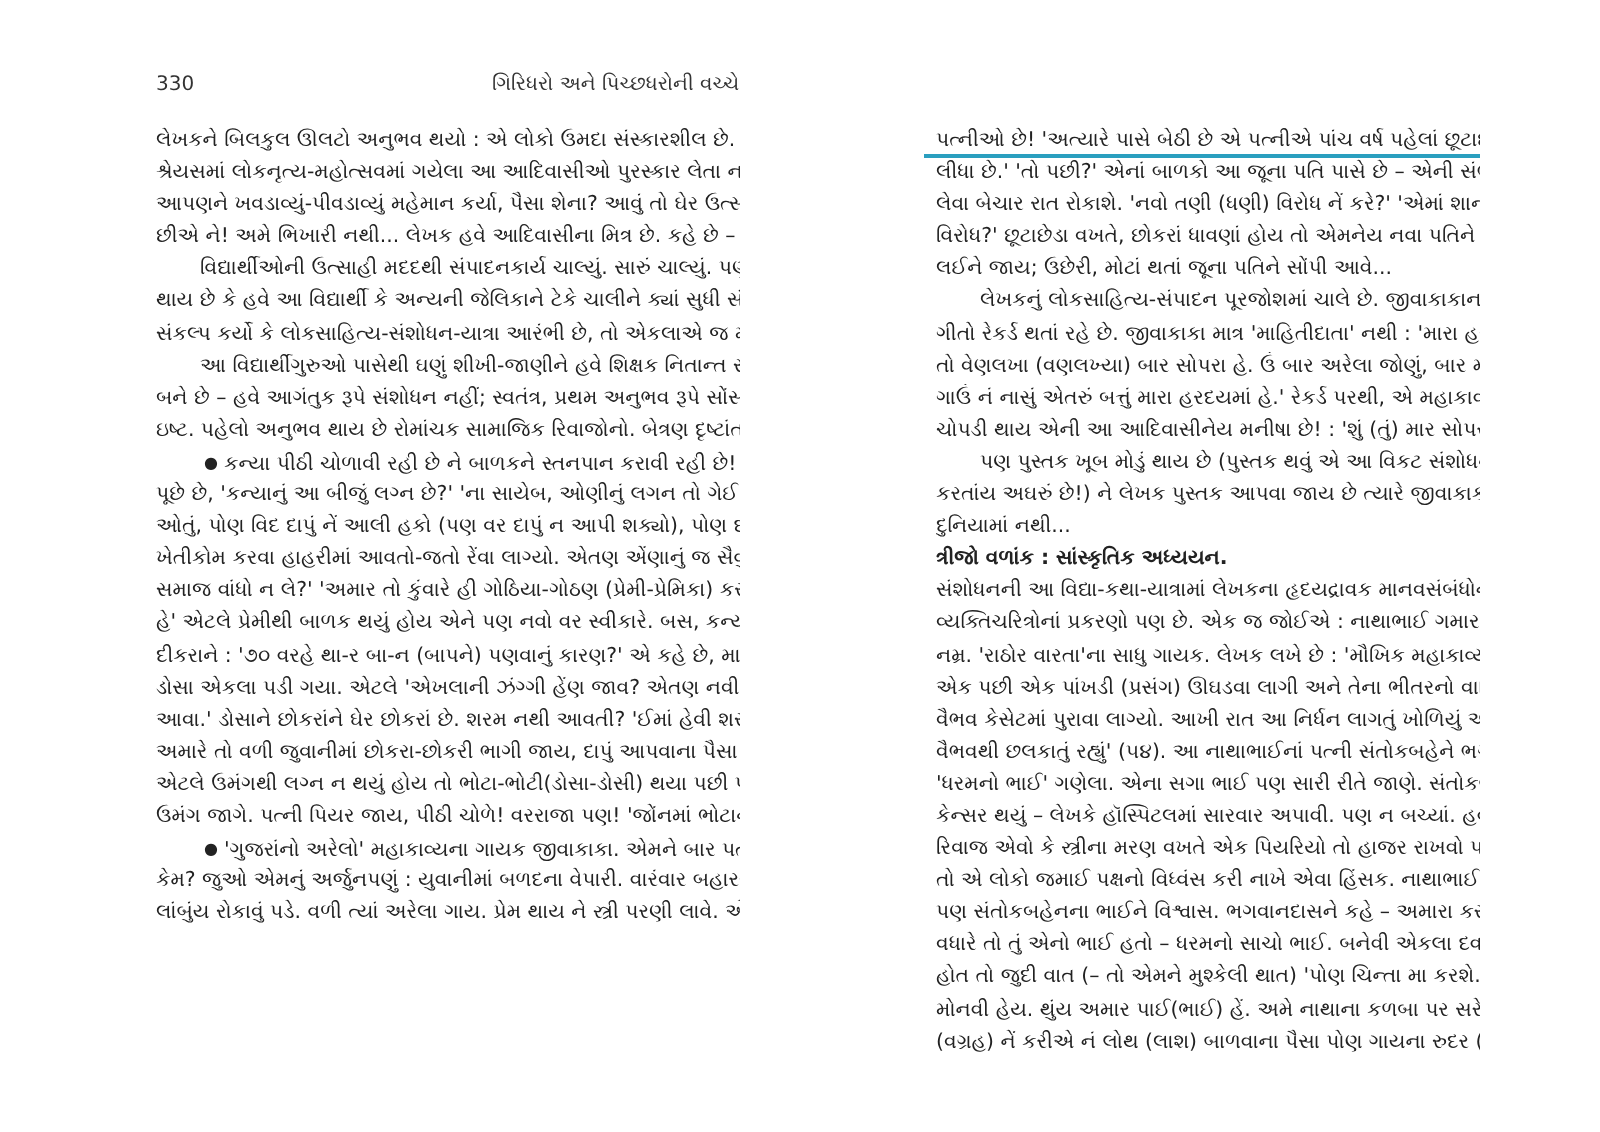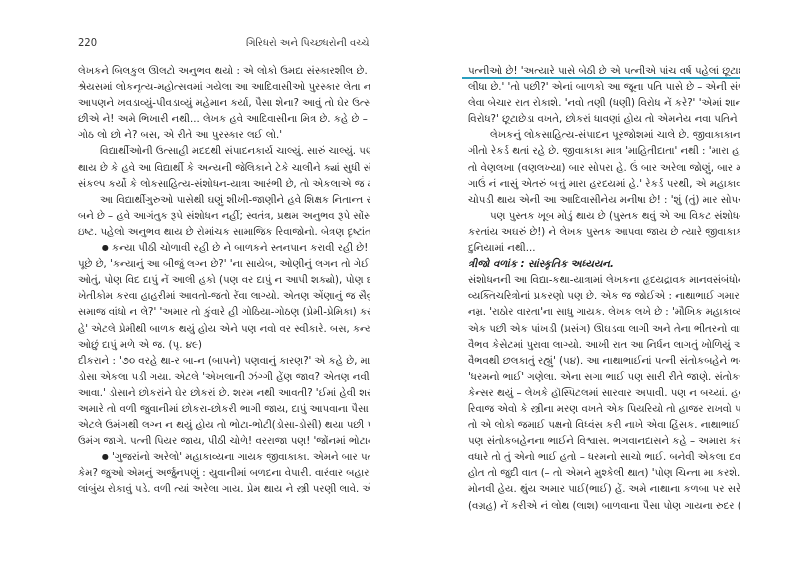--- a/index.html
+++ b/index.html
@@ -19,70 +19,69 @@
   .book-title { left: 246px; }
   .column {
     position: absolute; font-size: 10.2px; line-height: 16.1px; color: #222;
   }
   .col-left { left: 78px; top: 63px; width: 292px; }
   .col-right { left: 68px; top: 63px; width: 272px; }
   .line { white-space: nowrap; overflow: hidden; display: block; height: 16.1px; }
   .indent { padding-left: 22px; }
   .bullet-line { padding-left: 24px; }
   .bullet { display: inline-block; width: 10px; font-size: 8px; vertical-align: 1px; }
-  .section-head { font-weight: bold; font-style: italic; }
+  .section-head { font-weight: bold; }
   .highlight-underline {
     position: absolute; left: 62px; top: 77px; width: 278px; height: 2px;
     background: #2a9fbf;
   }
 </style>
 </head>
 <body>
 
 <div class="page page-left">
-  <span class="running-head page-num">220</span>
+  <span class="running-head page-num">330</span>
   <span class="running-head book-title">ગિરિધરો અને પિચ્છધરોની વચ્ચે</span>
   <div class="column col-left" id="left-col">
       <span class="line"><span>લેખકને બિલકુલ ઊલટો અનુભવ થયો : એ લોકો ઉમદા સંસ્કારશીલ છે. અમદાવાદના</span></span>
       <span class="line"><span>શ્રેયસમાં લોકનૃત્ય-મહોત્સવમાં ગયેલા આ આદિવાસીઓ પુરસ્કાર લેતા નથી. કહે છે –</span></span>
       <span class="line"><span>આપણને ખવડાવ્યું-પીવડાવ્યું મહેમાન કર્યા, પૈસા શેના? આવું તો ઘેર ઉત્સવે નાચીએ જ</span></span>
       <span class="line"><span>છીએ ને! અમે ભિખારી નથી... લેખક હવે આદિવાસીના મિત્ર છે. કહે છે – 'હોળીની</span></span>
-      <span class="line"><span>ગોઠ લો છો ને? બસ, એ રીતે આ પુરસ્કાર લઈ લો.'</span></span>
       <span class="line indent"><span>વિદ્યાર્થીઓની ઉત્સાહી મદદથી સંપાદનકાર્ય ચાલ્યું. સારું ચાલ્યું. પણ એમને</span></span>
       <span class="line"><span>થાય છે કે હવે આ વિદ્યાર્થી કે અન્યની જેલિકાને ટેકે ચાલીને ક્યાં સુધી સંશોધન કરવું?</span></span>
       <span class="line"><span>સંકલ્પ કર્યો કે લોકસાહિત્ય-સંશોધન-યાત્રા આરંભી છે, તો એકલાએ જ માર્ગ કાપવો.</span></span>
       <span class="line indent"><span>આ વિદ્યાર્થીગુરુઓ પાસેથી ઘણું શીખી-જાણીને હવે શિક્ષક નિતાન્ત સંશોધક</span></span>
       <span class="line"><span>બને છે – હવે આગંતુક રૂપે સંશોધન નહીં; સ્વતંત્ર, પ્રથમ અનુભવ રૂપે સોંસરી ગતિ જ</span></span>
       <span class="line"><span>ઇષ્ટ. પહેલો અનુભવ થાય છે રોમાંચક સામાજિક રિવાજોનો. બેત્રણ દૃષ્ટાંત જોઈએ :</span></span>
       <span class="line bullet-line"><span class="bullet">●</span><span>કન્યા પીઠી ચોળાવી રહી છે ને બાળકને સ્તનપાન કરાવી રહી છે! શિક્ષક</span></span>
       <span class="line"><span>પૂછે છે, 'કન્યાનું આ બીજું લગ્ન છે?' 'ના સાયેબ, ઓણીનું લગન તો ગેઈ સાલ થાવાનું</span></span>
       <span class="line"><span>ઓતું, પોણ વિદ દાપું નેં આલી હકો (પણ વર દાપું ન આપી શક્યો), પોણ દાપા પેટે</span></span>
       <span class="line"><span>ખેતીકોમ કરવા હાહરીમાં આવતો-જતો રેંવા લાગ્યો. એતણ એંણાનું જ સૈવું હે.' 'પણ</span></span>
       <span class="line"><span>સમાજ વાંધો ન લે?' 'અમાર તો કુંવારે હી ગોઠિયા-ગોઠણ (પ્રેમી-પ્રેમિકા) કરવાનો રિવાજ</span></span>
       <span class="line"><span>હે' એટલે પ્રેમીથી બાળક થયું હોય એને પણ નવો વર સ્વીકારે. બસ, કન્યાના બાપને થોડું</span></span>
-      <span class="line"><span>ઓછું દાપું મળે એ જ. (પૃ. ૪૯)</span></span>
       <span class="line"><span>દીકરાને : '૭૦ વરહે થા-ર બા-ન (બાપને) પણવાનું કારણ?' એ કહે છે, મા મરી ગઈ,</span></span>
       <span class="line"><span>ડોસા એકલા પડી ગયા. એટલે 'એખલાની ઝંગ્ગી હેંણ જાવ? એતણ નવી આઈ લેઈ</span></span>
       <span class="line"><span>આવા.' ડોસાને છોકરાંને ઘેર છોકરાં છે. શરમ નથી આવતી? 'ઈમાં હેવી શરમ?'</span></span>
       <span class="line"><span>અમારે તો વળી જુવાનીમાં છોકરા-છોકરી ભાગી જાય, દાપું આપવાના પૈસા ન હોય</span></span>
       <span class="line"><span>એટલે ઉમંગથી લગ્ન ન થયું હોય તો ભોટા-ભોટી(ડોસા-ડોસી) થયા પછી પરણવાનો</span></span>
       <span class="line"><span>ઉમંગ જાગે. પત્ની પિયર જાય, પીઠી ચોળે! વરરાજા પણ! 'જોંનમાં ભોટાનાં સૈયાંનાંય</span></span>
       <span class="line bullet-line"><span class="bullet">●</span><span>'ગુજરાંનો અરેલો' મહાકાવ્યના ગાયક જીવાકાકા. એમને બાર પત્નીઓ.</span></span>
       <span class="line"><span>કેમ? જુઓ એમનું અર્જુનપણું : યુવાનીમાં બળદના વેપારી. વારંવાર બહારગામ જવું પડે.</span></span>
       <span class="line"><span>લાંબુંય રોકાવું પડે. વળી ત્યાં અરેલા ગાય. પ્રેમ થાય ને સ્ત્રી પરણી લાવે. એમ હવે બાર</span></span>
     </div>
 </div>
 
 <div class="page page-right">
   <div class="highlight-underline" style="background: rgb(42, 159, 191);"></div>
   <div class="column col-right" id="right-col">
       <span class="line"><span>પત્નીઓ છે! 'અત્યારે પાસે બેઠી છે એ પત્નીએ પાંચ વર્ષ પહેલાં છૂટાછેડા</span></span>
       <span class="line"><span>લીધા છે.' 'તો પછી?' એનાં બાળકો આ જૂના પતિ પાસે છે – એની સંભાળ</span></span>
       <span class="line"><span>લેવા બેચાર રાત રોકાશે. 'નવો તણી (ધણી) વિરોધ નેં કરે?' 'એમાં શાનો</span></span>
       <span class="line"><span>વિરોધ?' છૂટાછેડા વખતે, છોકરાં ધાવણાં હોય તો એમનેય નવા પતિને ત્યાં</span></span>
+      <span class="line"><span>લઈને જાય; ઉછેરી, મોટાં થતાં જૂના પતિને સોંપી આવે...</span></span>
       <span class="line indent"><span>લેખકનું લોકસાહિત્ય-સંપાદન પૂરજોશમાં ચાલે છે. જીવાકાકાના કંઠમાંથી</span></span>
       <span class="line"><span>ગીતો રેકર્ડ થતાં રહે છે. જીવાકાકા માત્ર 'માહિતીદાતા' નથી : 'મારા હરદયમાં</span></span>
       <span class="line"><span>તો વેણલખા (વણલખ્યા) બાર સોપરા હે. ઉં બાર અરેલા જોણું, બાર મઈના</span></span>
       <span class="line"><span>ગાઉં નં નાસું એતરું બત્તું મારા હરદયમાં હે.' રેકર્ડ પરથી, એ મહાકાવ્યની</span></span>
       <span class="line"><span>ચોપડી થાય એની આ આદિવાસીનેય મનીષા છે! : 'શું (તું) માર સોપરી</span></span>
       <span class="line indent"><span>પણ પુસ્તક ખૂબ મોડું થાય છે (પુસ્તક થવું એ આ વિકટ સંશોધન</span></span>
       <span class="line"><span>કરતાંય અઘરું છે!) ને લેખક પુસ્તક આપવા જાય છે ત્યારે જીવાકાકા આ</span></span>
       <span class="line"><span>દુનિયામાં નથી...</span></span>
       <span class="line section-head"><span>ત્રીજો વળાંક : સાંસ્કૃતિક અધ્યયન.</span></span>
       <span class="line"><span>સંશોધનની આ વિદ્યા-કથા-યાત્રામાં લેખકના હૃદયદ્રાવક માનવસંબંધોનાં ને</span></span>

